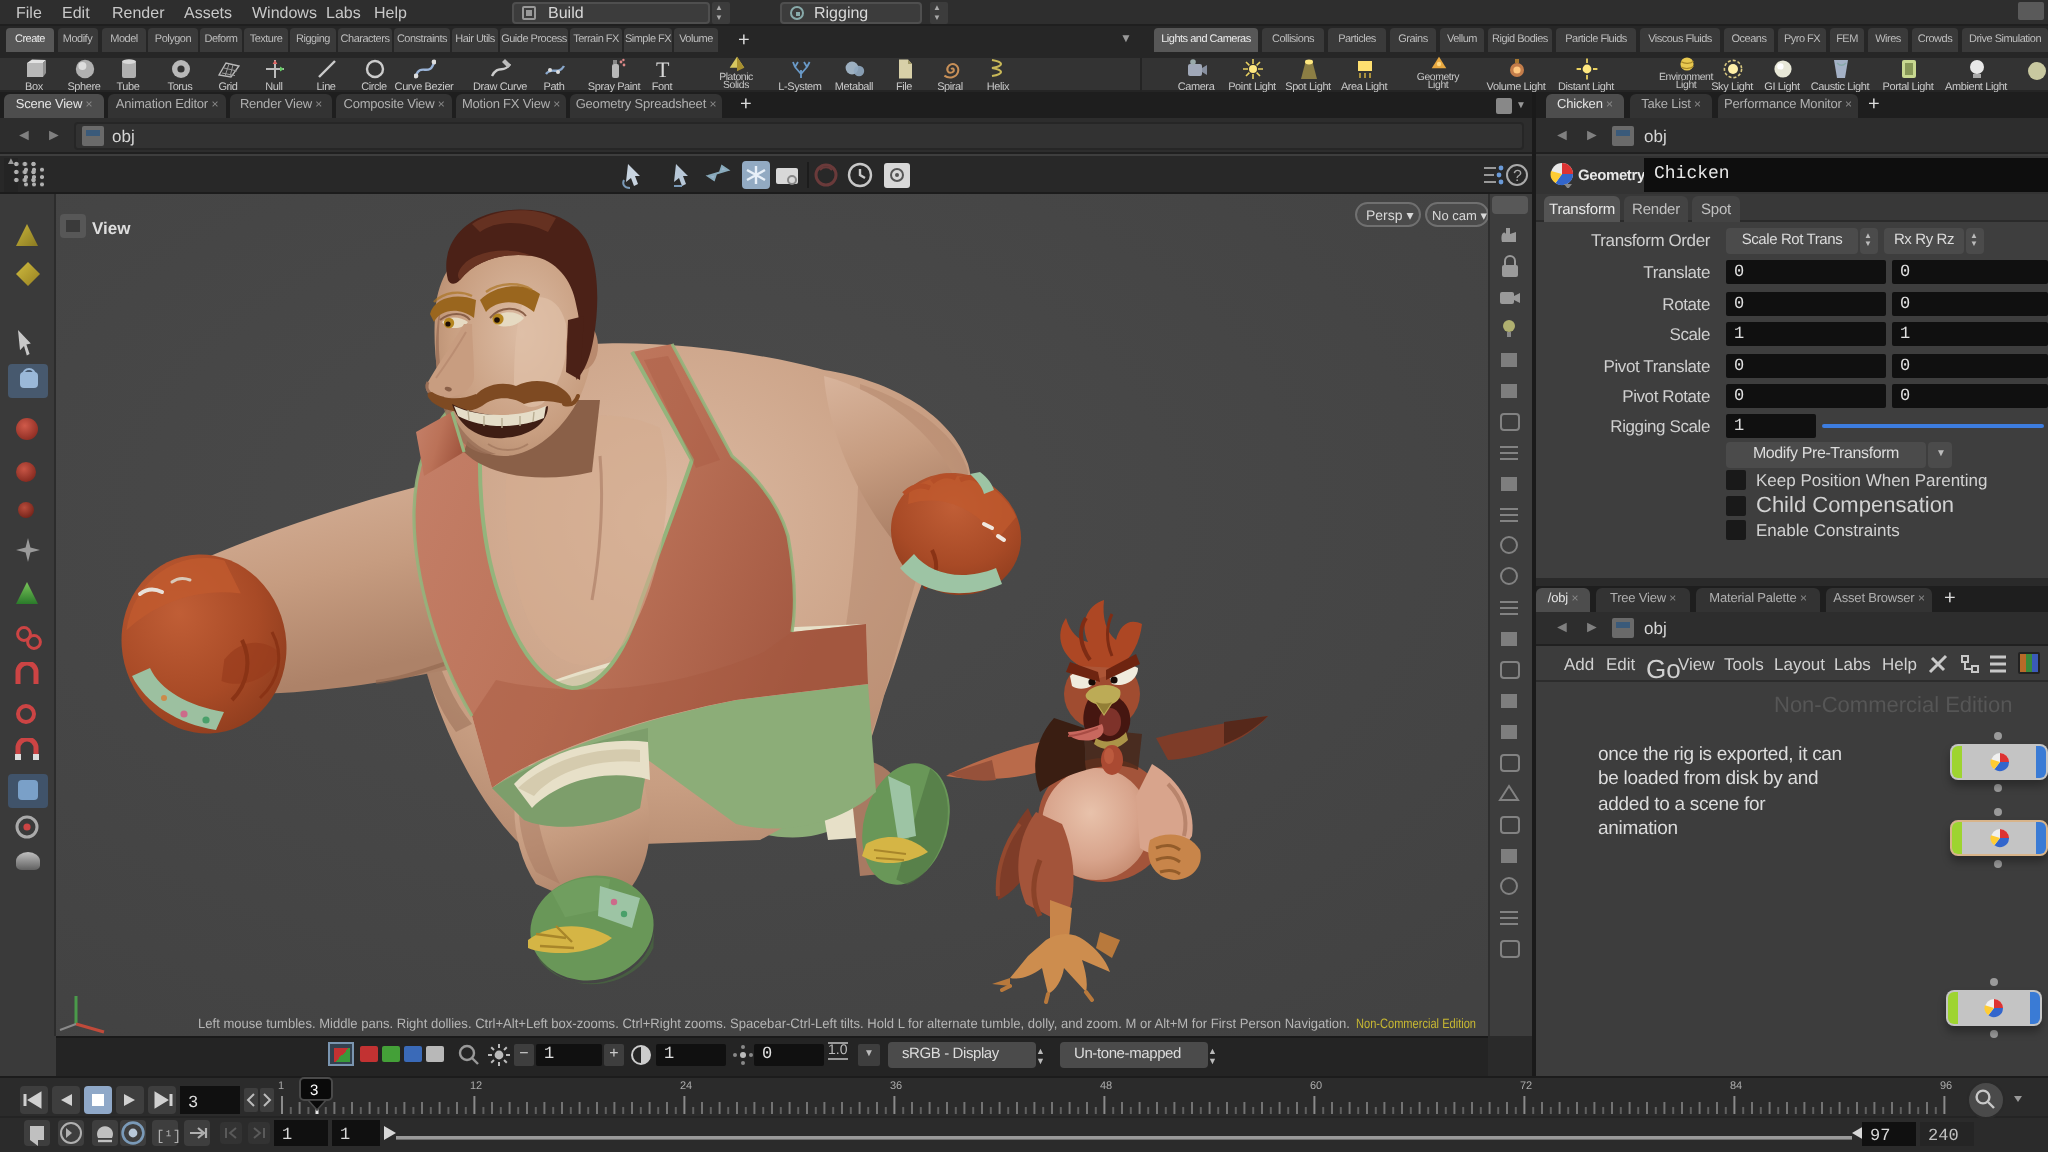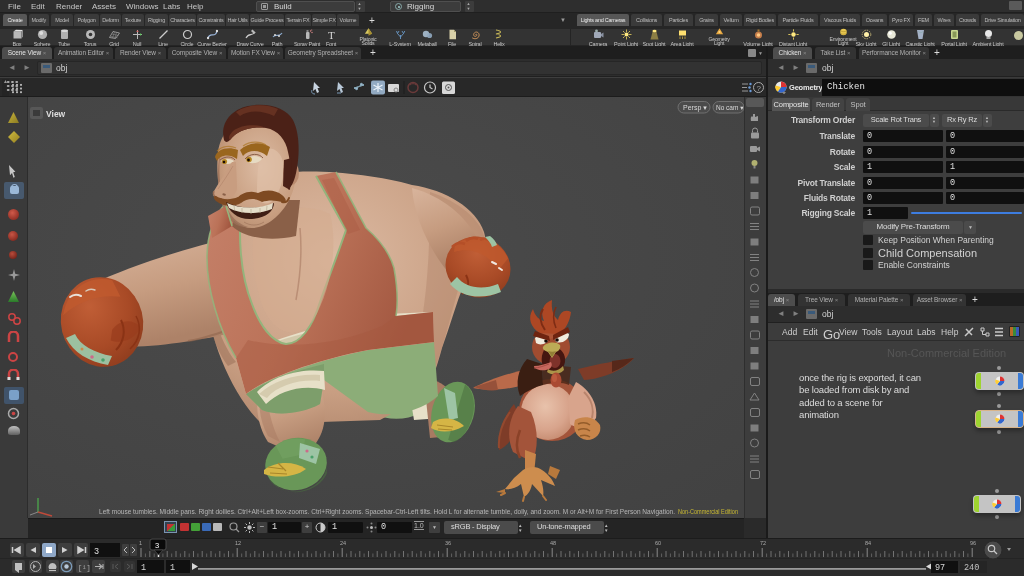--- a/index.html
+++ b/index.html
@@ -3,21 +3,21 @@
 <style>
 *{margin:0;padding:0;box-sizing:border-box;}
 html,body{width:1024px;height:576px;overflow:hidden;background:#2a2a2a;font-family:"Liberation Sans",sans-serif;}
 #root{position:relative;width:1024px;height:576px;background:#2a2a2a;overflow:hidden;}
 .abs{position:absolute;}
 .txt{position:absolute;white-space:nowrap;color:#c8c8c8;}
 .tab{position:absolute;top:14px;background:#3a3a3a;color:#c0c0c0;font-size:5.5px;letter-spacing:-0.25px;text-align:center;border-radius:2px 2px 0 0;line-height:12px;height:12px;overflow:hidden;}
 .ptab{position:absolute;background:#343434;color:#b5b5b5;font-size:6.5px;letter-spacing:-0.1px;border-radius:3px 3px 0 0;line-height:12px;height:12px;text-align:center;white-space:nowrap;overflow:hidden;}
 .fld{position:absolute;background:#101010;color:#e0e0e0;font-family:"Liberation Mono",monospace;font-size:8.5px;padding-left:4px;border-radius:1px;}
 .dd{position:absolute;background:#4b4b4b;color:#dcdcdc;font-size:7.5px;letter-spacing:-0.2px;text-align:center;border-radius:2px;}
-.lbl{position:absolute;color:#cfcfcf;font-size:8.5px;letter-spacing:-0.2px;text-align:right;white-space:nowrap;font-weight:bold;}
+.lbl{position:absolute;color:#cfcfcf;font-size:8.5px;letter-spacing:-0.2px;text-align:right;white-space:nowrap;}
 .cb{position:absolute;width:10px;height:10px;background:#191919;border-radius:1px;}
 .tool{position:absolute;top:29px;text-align:center;}
 .tool .lb{display:block;font-size:5.5px;letter-spacing:-0.2px;color:#c8c8c8;line-height:5.5px;margin-top:1.5px;white-space:nowrap;}
 .ic{margin:0 auto;}
 </style></head>
 <body>
 <div id="root">
 <div class="abs" style="left:0;top:0;width:1024px;height:13px;background:#2e2e2e;border-bottom:1px solid #1f1f1f;"></div>
 <span class="txt" style="left:8px;top:2px;font-size:8px;">File</span>
 <span class="txt" style="left:31px;top:2px;font-size:8px;">Edit</span>
@@ -726,21 +726,21 @@
       <circle cx="6" cy="6" r="5.5" fill="#e8e8e8"></circle>
       <path d="M6 6 L6 0.5 A5.5 5.5 0 0 1 11.5 6 Z" fill="#d33"></path>
       <path d="M6 6 L11.5 6 A5.5 5.5 0 0 1 2.8 10.5 Z" fill="#36c"></path>
       <path d="M6 6 L2.8 10.5 A5.5 5.5 0 0 1 0.5 4.5 Z" fill="#fc3"></path>
       <path d="M7 11 l4 0 l-2 2.5 Z" fill="#888"></path>
     </svg>
 <span class="txt" style="left:789px;top:83px;font-size:7.5px;letter-spacing:-0.2px;font-weight:bold;color:#e8e8e8;">Geometry</span>
 <div class="abs" style="left:822px;top:79px;width:202px;height:17px;background:#0e0e0e;"></div>
 <span class="txt" style="left:827px;top:82px;font-size:9px;color:#e8e8e8;font-family:'Liberation Mono',monospace;">Chicken</span>
 <div class="abs" style="left:768px;top:97px;width:256px;height:14px;background:#383838;border-bottom:1px solid #2a2a2a;"></div>
-<div class="ptab" style="left:772px;top:98px;width:38px;background:#545454;color:#e8e8e8;font-size:7.5px;line-height:13px;height:13px;">Composite</div>
+<div class="ptab" style="left:772px;top:98px;width:38px;background:#545454;color:#e8e8e8;font-size:7.5px;line-height:13px;height:13px;">Transform</div>
 <div class="ptab" style="left:812px;top:98px;width:32px;background:#434343;color:#c0c0c0;font-size:7.5px;line-height:13px;height:13px;">Render</div>
 <div class="ptab" style="left:846px;top:98px;width:24px;background:#434343;color:#c0c0c0;font-size:7.5px;line-height:13px;height:13px;">Spot</div>
 <div class="lbl" style="left:700px;top:115px;width:155px;">Transform Order</div>
 <div class="dd" style="left:863px;top:114px;width:66px;height:13px;line-height:12px;">Scale Rot Trans</div>
 <div class="dd" style="left:930px;top:114px;width:9px;height:13px;"></div>
     <span class="txt" style="left:932px;top:115.5px;font-size:4px;color:#bbb;line-height:4.5px;">▲<br>▼</span>
 <div class="dd" style="left:942px;top:114px;width:40px;height:13px;line-height:12px;">Rx Ry Rz</div>
 <div class="dd" style="left:983px;top:114px;width:9px;height:13px;"></div>
     <span class="txt" style="left:985px;top:115.5px;font-size:4px;color:#bbb;line-height:4.5px;">▲<br>▼</span>
 <div class="lbl" style="left:700px;top:131px;width:155px;">Translate</div>
@@ -748,21 +748,21 @@
 <div class="fld" style="left:946px;top:130px;width:78px;height:12px;line-height:12px;">0</div>
 <div class="lbl" style="left:700px;top:146.5px;width:155px;">Rotate</div>
 <div class="fld" style="left:863px;top:145.5px;width:80px;height:12px;line-height:12px;">0</div>
 <div class="fld" style="left:946px;top:145.5px;width:78px;height:12px;line-height:12px;">0</div>
 <div class="lbl" style="left:700px;top:162px;width:155px;">Scale</div>
 <div class="fld" style="left:863px;top:161px;width:80px;height:12px;line-height:12px;">1</div>
 <div class="fld" style="left:946px;top:161px;width:78px;height:12px;line-height:12px;">1</div>
 <div class="lbl" style="left:700px;top:177.5px;width:155px;">Pivot Translate</div>
 <div class="fld" style="left:863px;top:176.5px;width:80px;height:12px;line-height:12px;">0</div>
 <div class="fld" style="left:946px;top:176.5px;width:78px;height:12px;line-height:12px;">0</div>
-<div class="lbl" style="left:700px;top:193px;width:155px;">Fluids Rotate</div>
+<div class="lbl" style="left:700px;top:193px;width:155px;">Pivot Rotate</div>
 <div class="fld" style="left:863px;top:192px;width:80px;height:12px;line-height:12px;">0</div>
 <div class="fld" style="left:946px;top:192px;width:78px;height:12px;line-height:12px;">0</div>
 <div class="lbl" style="left:700px;top:208px;width:155px;">Rigging Scale</div>
 <div class="fld" style="left:863px;top:207px;width:45px;height:12px;line-height:12px;">1</div>
 <div class="abs" style="left:911px;top:211.5px;width:111px;height:2.5px;background:#3d7de0;border-radius:1px;"></div>
 <div class="dd" style="left:863px;top:221px;width:100px;height:13px;line-height:12px;font-size:8px;">Modify Pre-Transform</div>
 <div class="dd" style="left:964px;top:221px;width:12px;height:13px;"></div>
     <span class="txt" style="left:968px;top:224px;font-size:5px;color:#bbb;">▼</span>
 <div class="cb" style="left:863px;top:235px;"></div>
 <span class="txt" style="left:878px;top:234.5px;font-size:8.5px;color:#d2d2d2;">Keep Position When Parenting</span>

